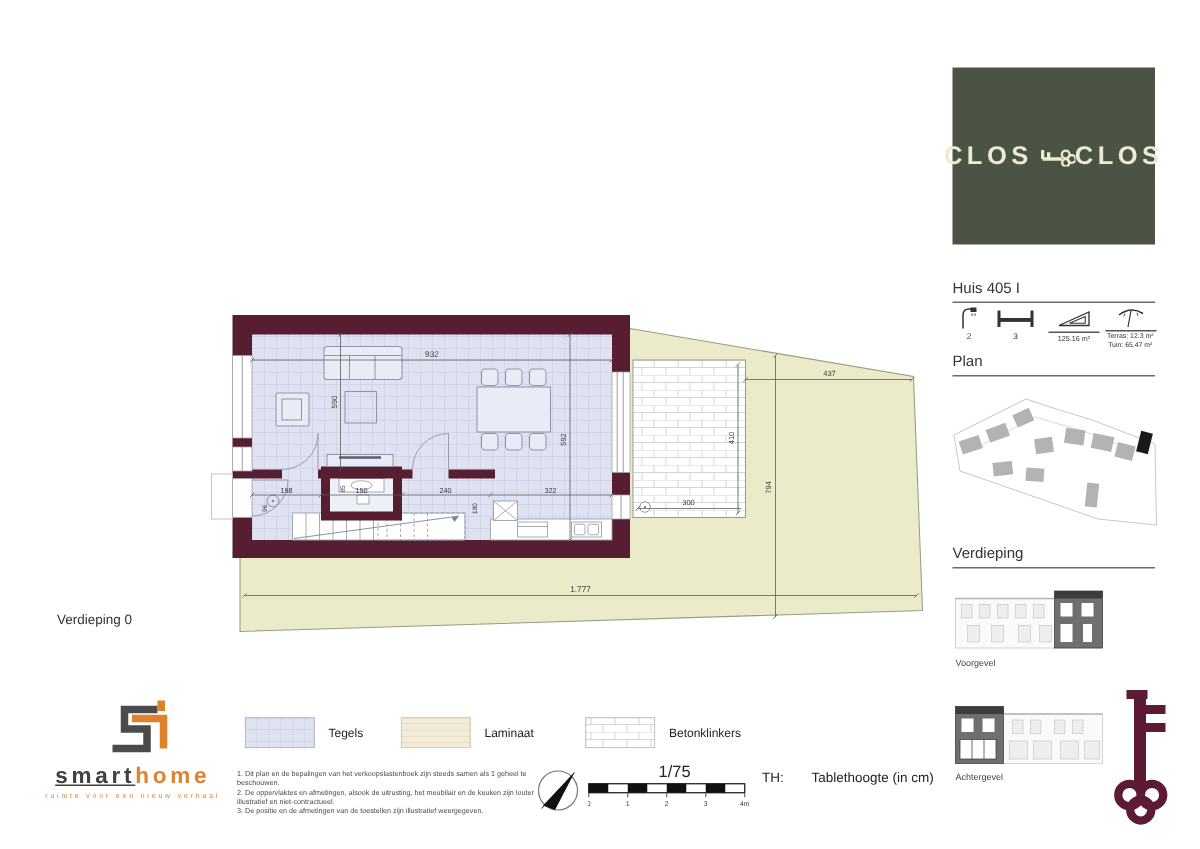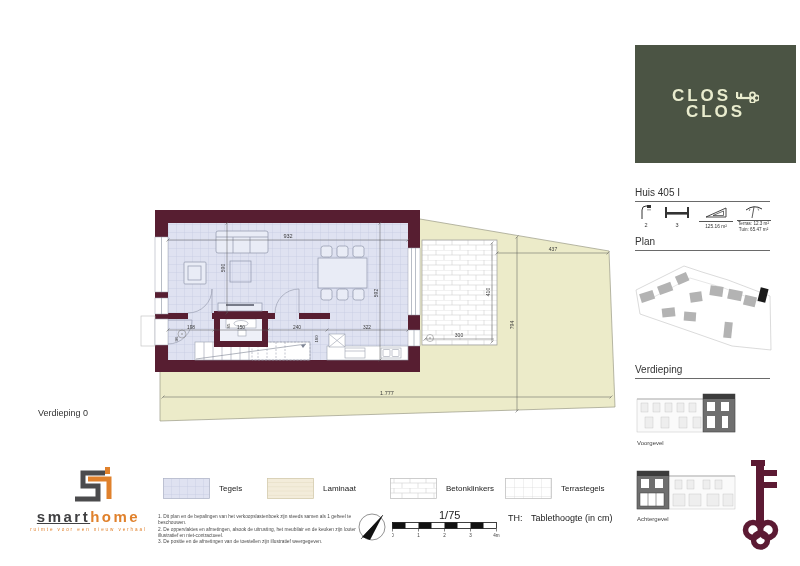--- a/index.html
+++ b/index.html
@@ -1,22 +1,22 @@
 <!DOCTYPE html>
 <html><head>
 <meta charset="utf-8">
 <style>
   html,body{margin:0;padding:0;background:#fff;}
   .page{position:relative;width:800px;height:566px;background:#ffffff;overflow:hidden;
         font-family:"Liberation Sans",sans-serif;color:#333;}
   .abs{position:absolute;}
   svg text{font-family:"Liberation Sans",sans-serif;fill:#3a3a3a;}
   
-  .brandbox{left:635px;top:45px;width:161px;height:118px;background:#4b5444;
-            display:flex;flex-direction:column;align-items:center;justify-content:center;}
+  .brandbox{left:635px;top:45px;width:135px;height:118px;background:#4b5444;
+            display:flex;align-items:center;justify-content:center;}
   .brandline{display:flex;align-items:center;gap:4px;color:#e9ecce;font-weight:bold;
              font-size:17px;letter-spacing:3px;line-height:16px;}
   .sideheading{left:635px;width:135px;font-size:10px;color:#333;border-bottom:1px solid #6a6a6a;
                padding-bottom:3px;}
   .iconrow{left:635px;top:204px;width:137px;height:34px;display:flex;}
   .iconcell{display:flex;flex-direction:column;align-items:center;font-size:5.5px;color:#333;}
   .iconcell .num{margin-top:2px;}
   .groundline{width:34px;border-top:0.7px solid #555;margin-top:1px;}
   .tinyrow{font-size:4.6px;line-height:6px;white-space:nowrap;color:#333;}
   .facadelabel{font-size:6px;color:#444;}
@@ -402,26 +402,20 @@
       <rect x="0.5" y="0.5" width="46" height="20" fill="url(#pat-lam)" stroke="#cfc5a4" stroke-width="0.7"></rect>
     </svg>
     <span class="legendlabel">Laminaat</span>
   </div>
   <div class="abs legenditem" style="left:390px">
     <svg width="47" height="21">
       <rect x="0.5" y="0.5" width="46" height="20" fill="url(#pat-brick)" stroke="#bbbbbb" stroke-width="0.7"></rect>
     </svg>
     <span class="legendlabel">Betonklinkers</span>
   </div>
-  <div class="abs legenditem" style="left:505px">
-    <svg width="47" height="21">
-      <rect x="0.5" y="0.5" width="46" height="20" fill="url(#pat-tgrid)" stroke="#bbbbbb" stroke-width="0.7"></rect>
-    </svg>
-    <span class="legendlabel">Terrastegels</span>
-  </div>
 
   <div class="abs notes">
     <div>1. Dit plan en de bepalingen van het verkoopslastenboek zijn steeds samen als 1 geheel te beschouwen.</div>
     <div>2. De oppervlaktes en afmetingen, alsook de uitrusting, het meubilair en de keuken zijn louter illustratief en niet-contractueel.</div>
     <div>3. De positie en de afmetingen van de toestellen zijn illustratief weergegeven.</div>
   </div>
 
   <svg class="abs" style="left:356px;top:511px" width="32" height="32" viewBox="0 0 32 32">
     <circle cx="16" cy="16" r="13" fill="none" stroke="#777" stroke-width="0.8"></circle>
     <line x1="27" y1="4" x2="5" y2="28" stroke="#333" stroke-width="0.7"></line>
@@ -444,16 +438,16 @@
     </g>
     <text x="0.5" y="15" font-size="4.6" text-anchor="middle">0</text>
     <text x="26.5" y="15" font-size="4.6" text-anchor="middle">1</text>
     <text x="52.5" y="15" font-size="4.6" text-anchor="middle">2</text>
     <text x="78.5" y="15" font-size="4.6" text-anchor="middle">3</text>
     <text x="104.5" y="15" font-size="4.6" text-anchor="middle">4m</text>
   </svg>
 
   <div class="abs thtext">
     <span>TH:</span>
-    <span style="margin-left:6px">Tablethoogte (in cm)</span>
+    <span style="margin-left:16px">Tablethoogte (in cm)</span>
   </div>
 
 </div>
 
 </body></html>

